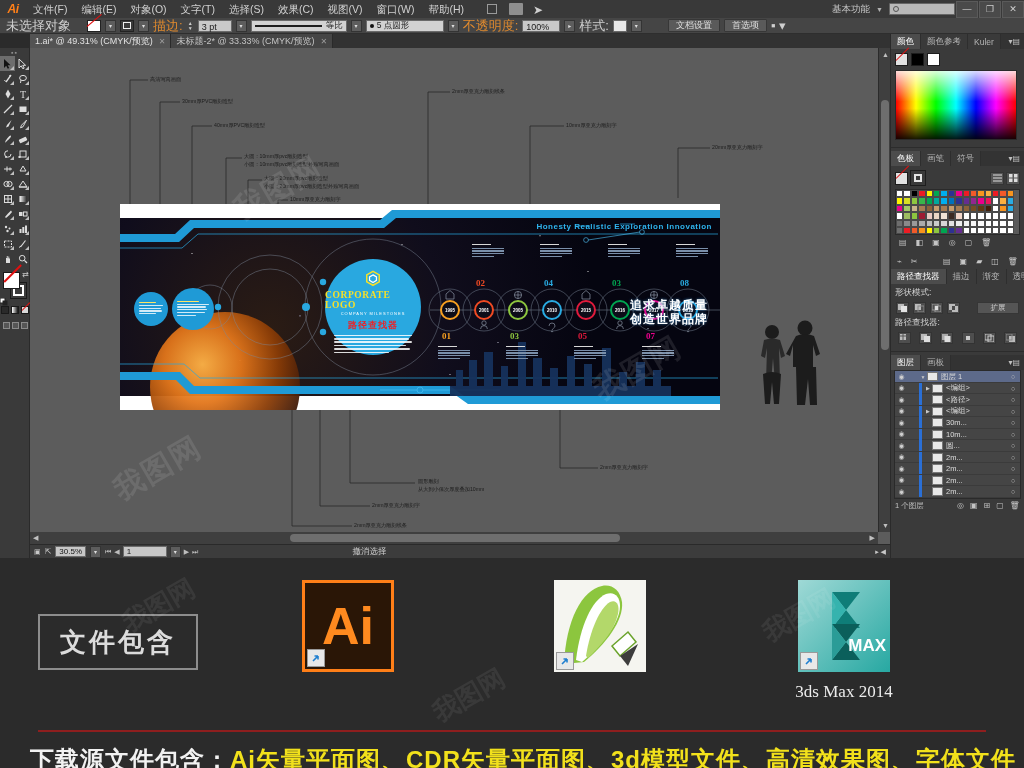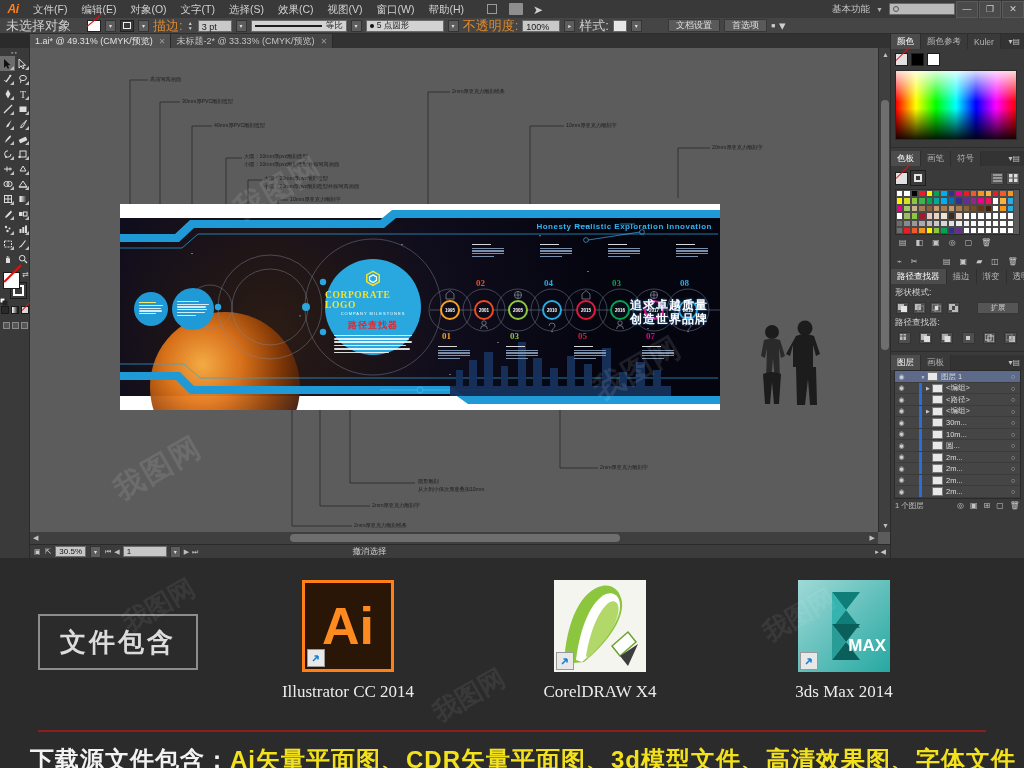--- a/index.html
+++ b/index.html
@@ -1188,39 +1188,37 @@
 
       <div class="sw-item" style="left:268px; top:22px; width:160px;">
         <div class="sw-icon" style="background:#2a1606; border:3px solid #ff7f18;">
           <div style="font-family:'Liberation Sans',sans-serif;font-size:52px;font-weight:bold;color:#ff8a1f;line-height:86px;">Ai</div>
           <div class="shortcut-arrow">
             <svg width="12" height="12" viewBox="0 0 12 12">
                 <path d="M3 9 L8 4 M8 4 H4.5 M8 4 V7.5" stroke="#1f7fd0" stroke-width="1.6" fill="none"></path>
               </svg>
             </div>
         </div>
-        <div class="sw-name">Illustrator CC 2014</div>
       </div>
 
       <div class="sw-item" style="left:520px; top:22px; width:160px;">
         <div class="sw-icon" style="background:#f5f5f0;">
           <svg width="92" height="92" viewBox="0 0 92 92">
             <path d="M10 84 C12 40 28 10 48 6 C58 4 66 10 68 22 C70 40 52 64 30 82 Z" fill="#8cc63e"></path>
             <path d="M22 80 C26 46 38 20 52 14 C60 11 66 16 66 26 C66 44 46 66 28 82 Z" fill="#fff"></path>
             <path d="M32 76 C36 50 46 28 56 22 C62 19 66 24 64 34 C60 52 46 66 34 78 Z" fill="#b3d86a"></path>
             <path d="M58 66 L74 52 L82 62 L66 76 Z" fill="#fff" stroke="#6aa32b" stroke-width="1.5"></path>
             <path d="M66 76 L74 86 L84 64 Z" fill="#3d3d3d"></path>
           </svg>
           <div class="shortcut-arrow">
             <svg width="12" height="12" viewBox="0 0 12 12">
                 <path d="M3 9 L8 4 M8 4 H4.5 M8 4 V7.5" stroke="#1f7fd0" stroke-width="1.6" fill="none"></path>
               </svg>
             </div>
         </div>
-        <div class="sw-name">CorelDRAW X4</div>
       </div>
 
       <div class="sw-item" style="left:764px; top:22px; width:160px;">
         <div class="sw-icon" style="background:linear-gradient(135deg,#9fd9d6,#27a8a2);">
           <svg width="92" height="92" viewBox="0 0 92 92">
             <path d="M34 12 L62 12 L48 30 L62 48 L34 48 L48 30 Z" fill="#0f7d78"></path>
             <path d="M34 12 L48 30 L34 48 Z" fill="#35b3ae"></path>
             <path d="M34 44 L62 44 L48 62 L62 80 L34 80 L48 62 Z" fill="#0b5f5b"></path>
             <path d="M34 44 L48 62 L34 80 Z" fill="#2a9c97"></path>
           </svg>

